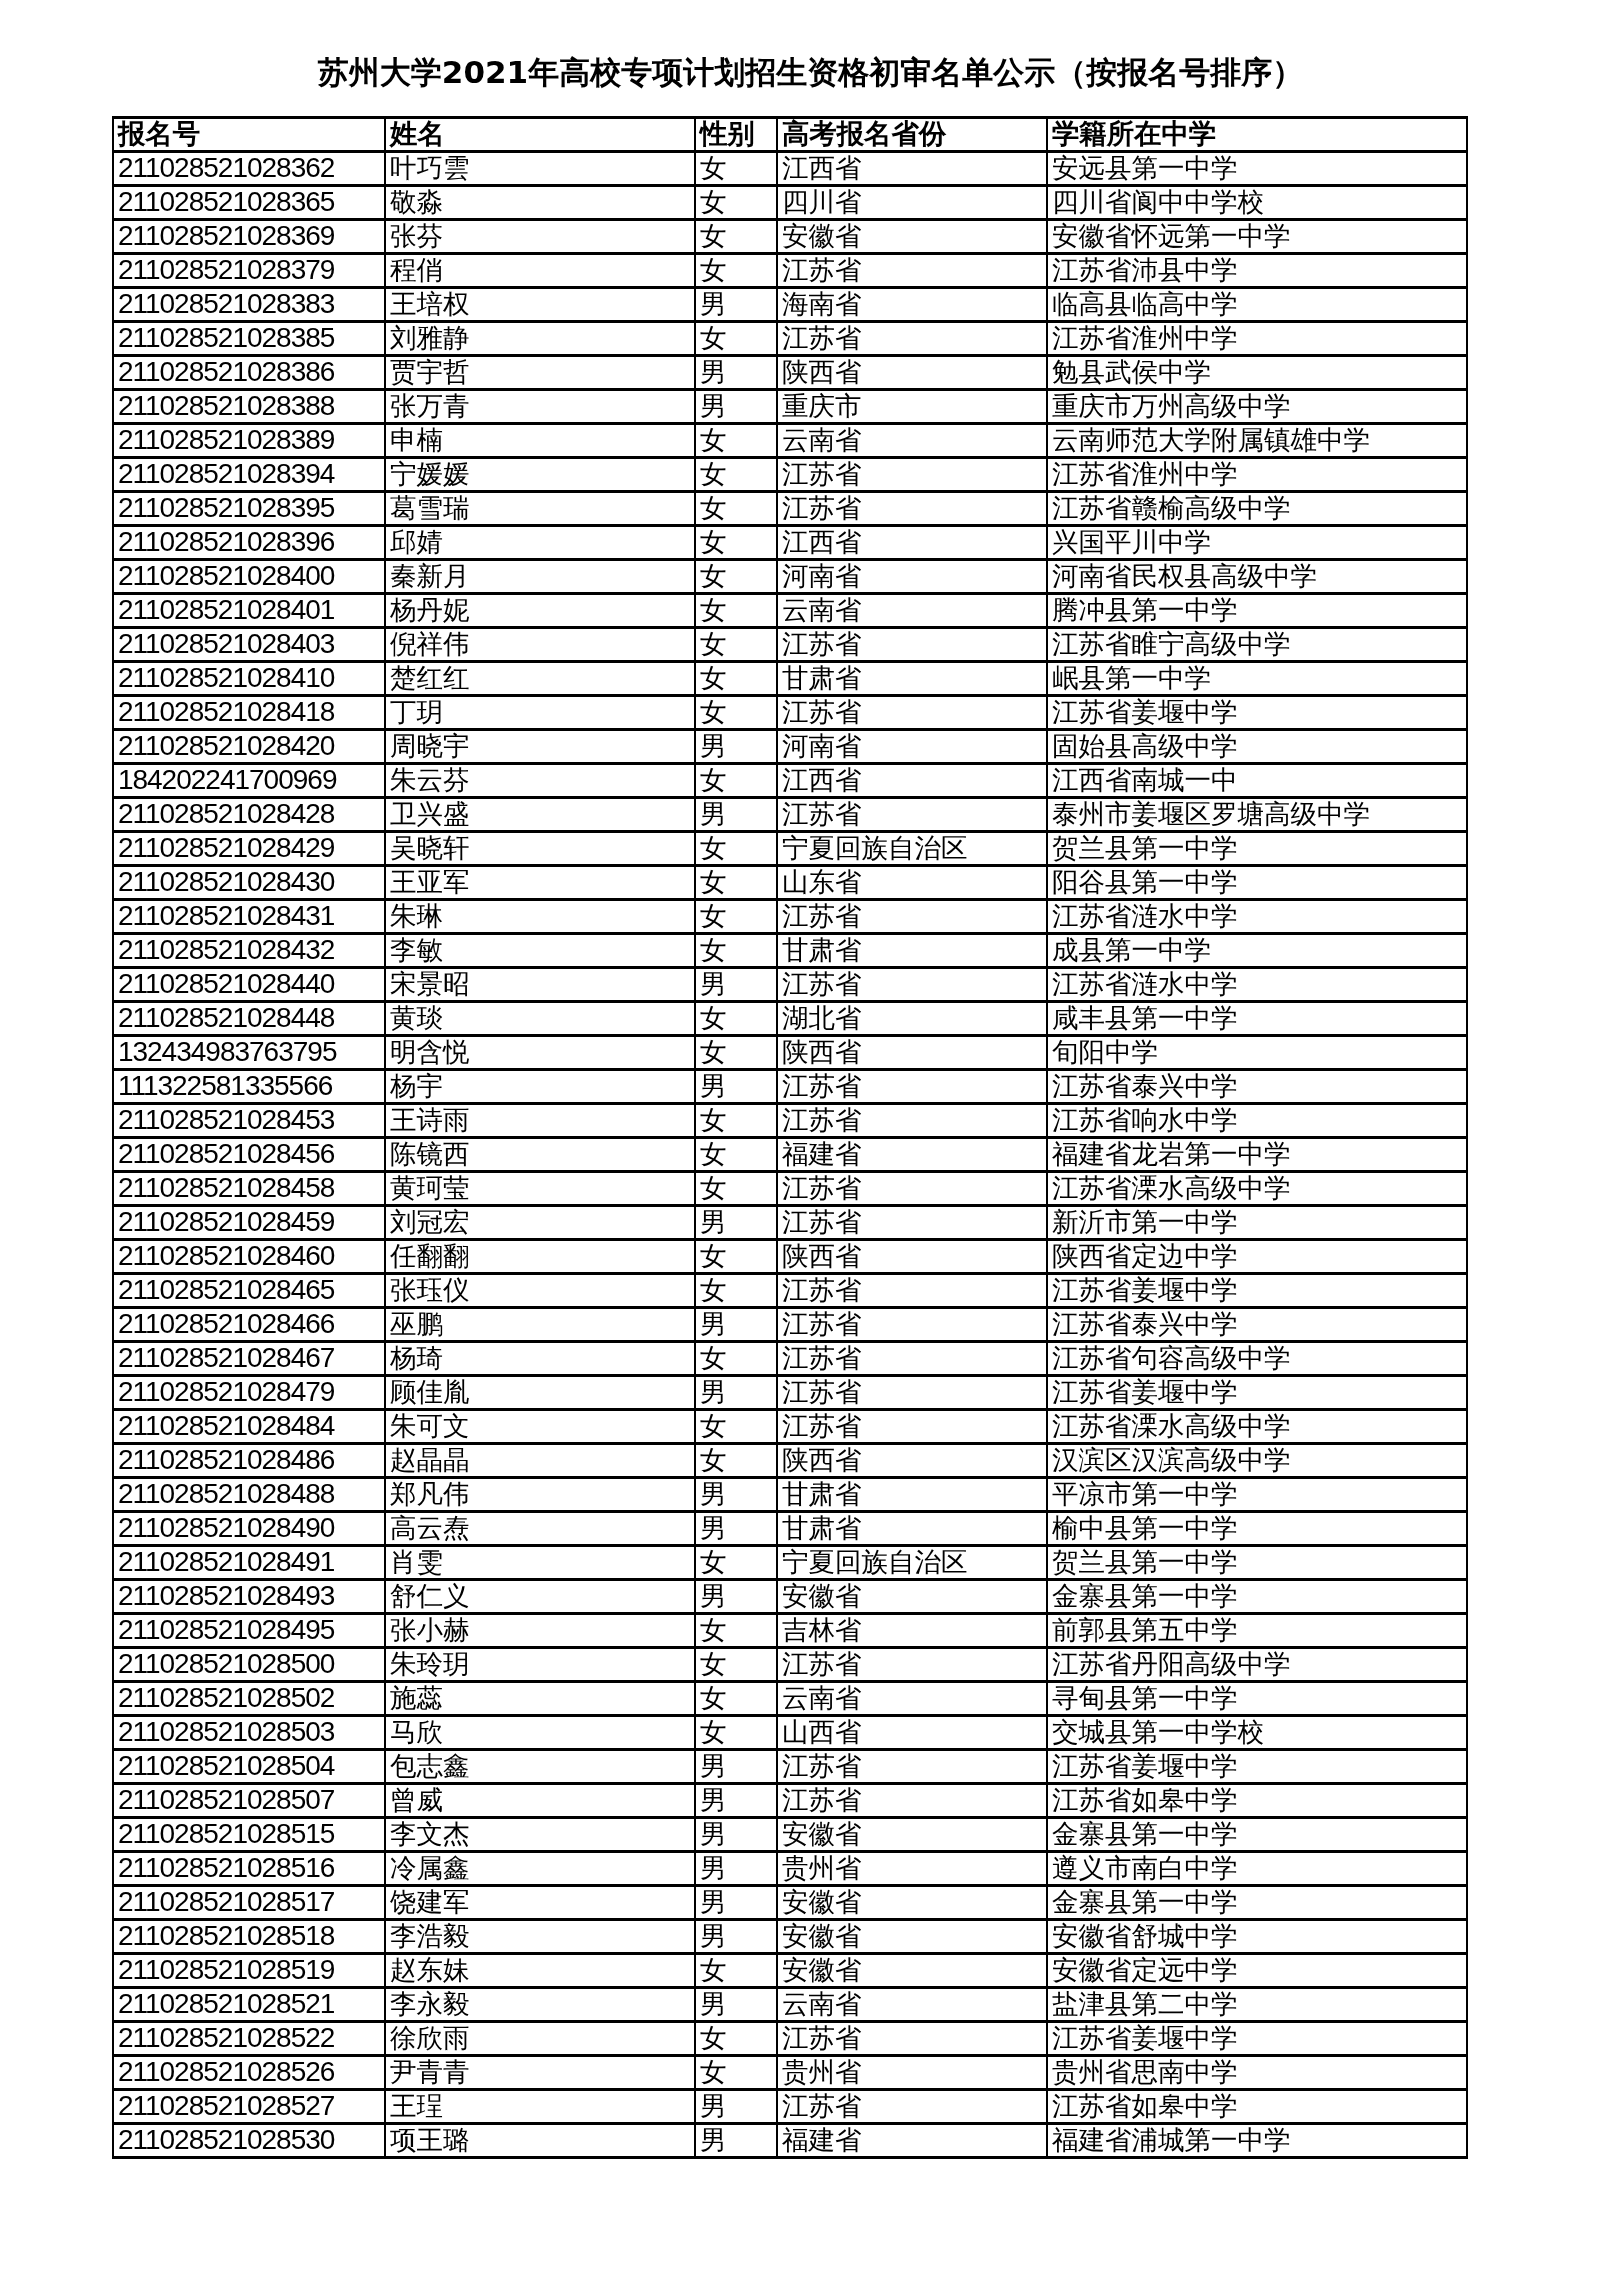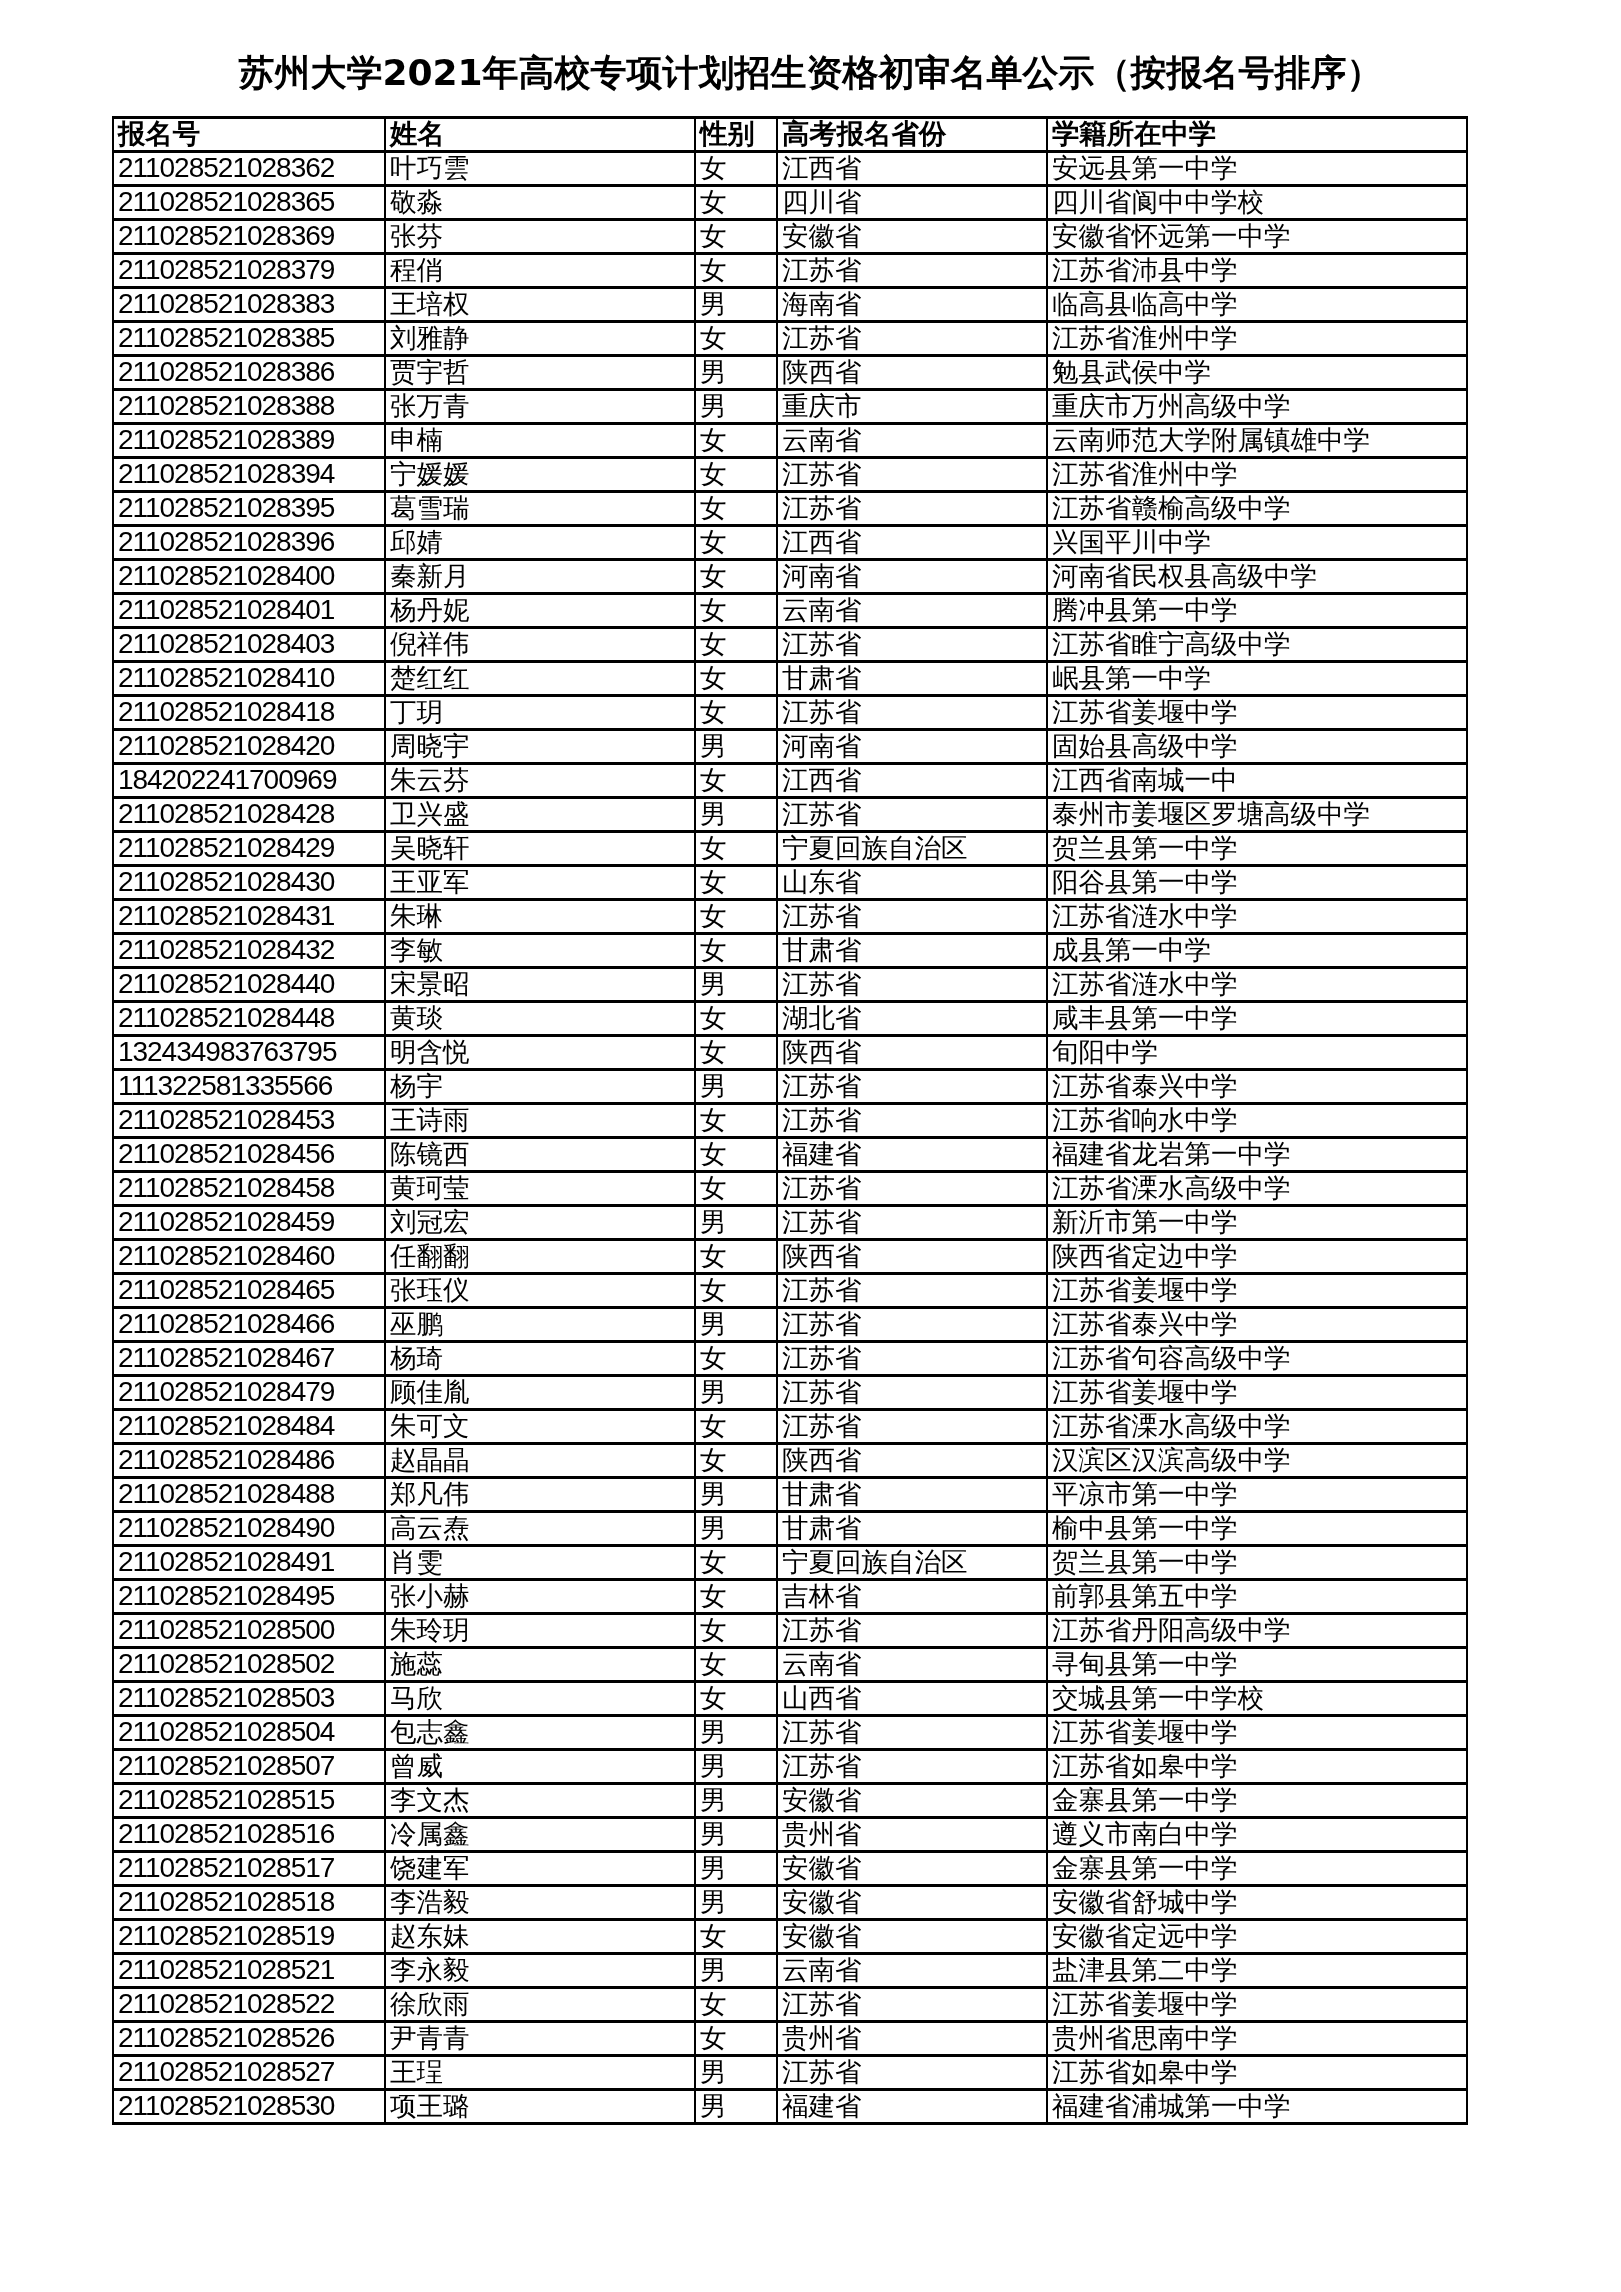--- a/index.html
+++ b/index.html
@@ -1,20 +1,20 @@
 <!DOCTYPE html>
 <html><head>
 <meta charset="utf-8">
 <style>
   html, body { margin: 0; padding: 0; background: #ffffff; }
   body { width: 1621px; height: 2293px; position: relative; overflow: hidden;
          font-family: "DejaVu Sans", "Liberation Sans", sans-serif; color: #000; }
   .title {
     position: absolute; left: 0; top: 55px; width: 1621px; text-align: center;
-    font-size: 36px; font-weight: bold; letter-spacing: 0px; line-height: 35px;
+    font-size: 31px; font-weight: bold; letter-spacing: 0px; line-height: 35px;
     font-family: "DejaVu Sans", sans-serif;
   }
   table.roster {
     position: absolute; left: 112px; top: 116px; width: 1354px;
     border-collapse: collapse; table-layout: fixed; border-radius: 28px;
   }
   table.roster col.c1 { width: 272px; }
   table.roster col.c2 { width: 310px; }
   table.roster col.c3 { width: 82px; }
   table.roster col.c4 { width: 270px; }
@@ -349,20 +349,27 @@
         <td>榆中县第一中学</td>
       </tr>
       <tr>
         <td class="num">211028521028491</td>
         <td>肖雯</td>
         <td>女</td>
         <td>宁夏回族自治区</td>
         <td>贺兰县第一中学</td>
       </tr>
       <tr>
+        <td class="num">211028521028493</td>
+        <td>舒仁义</td>
+        <td>男</td>
+        <td>安徽省</td>
+        <td>金寨县第一中学</td>
+      </tr>
+      <tr>
         <td class="num">211028521028495</td>
         <td>张小赫</td>
         <td>女</td>
         <td>吉林省</td>
         <td>前郭县第五中学</td>
       </tr>
       <tr>
         <td class="num">211028521028500</td>
         <td>朱玲玥</td>
         <td>女</td>

